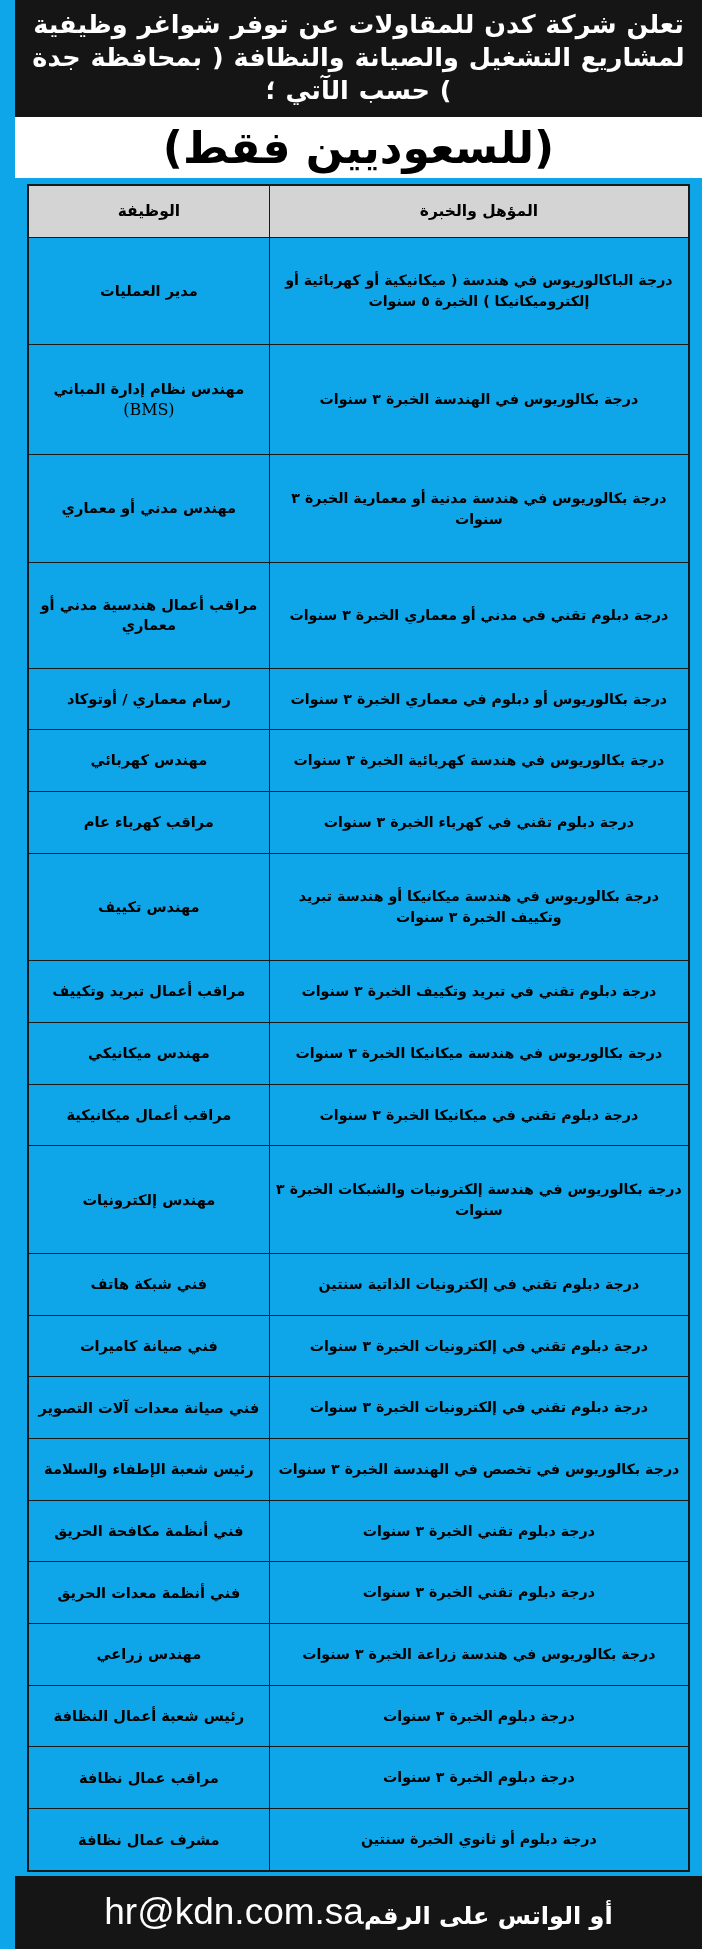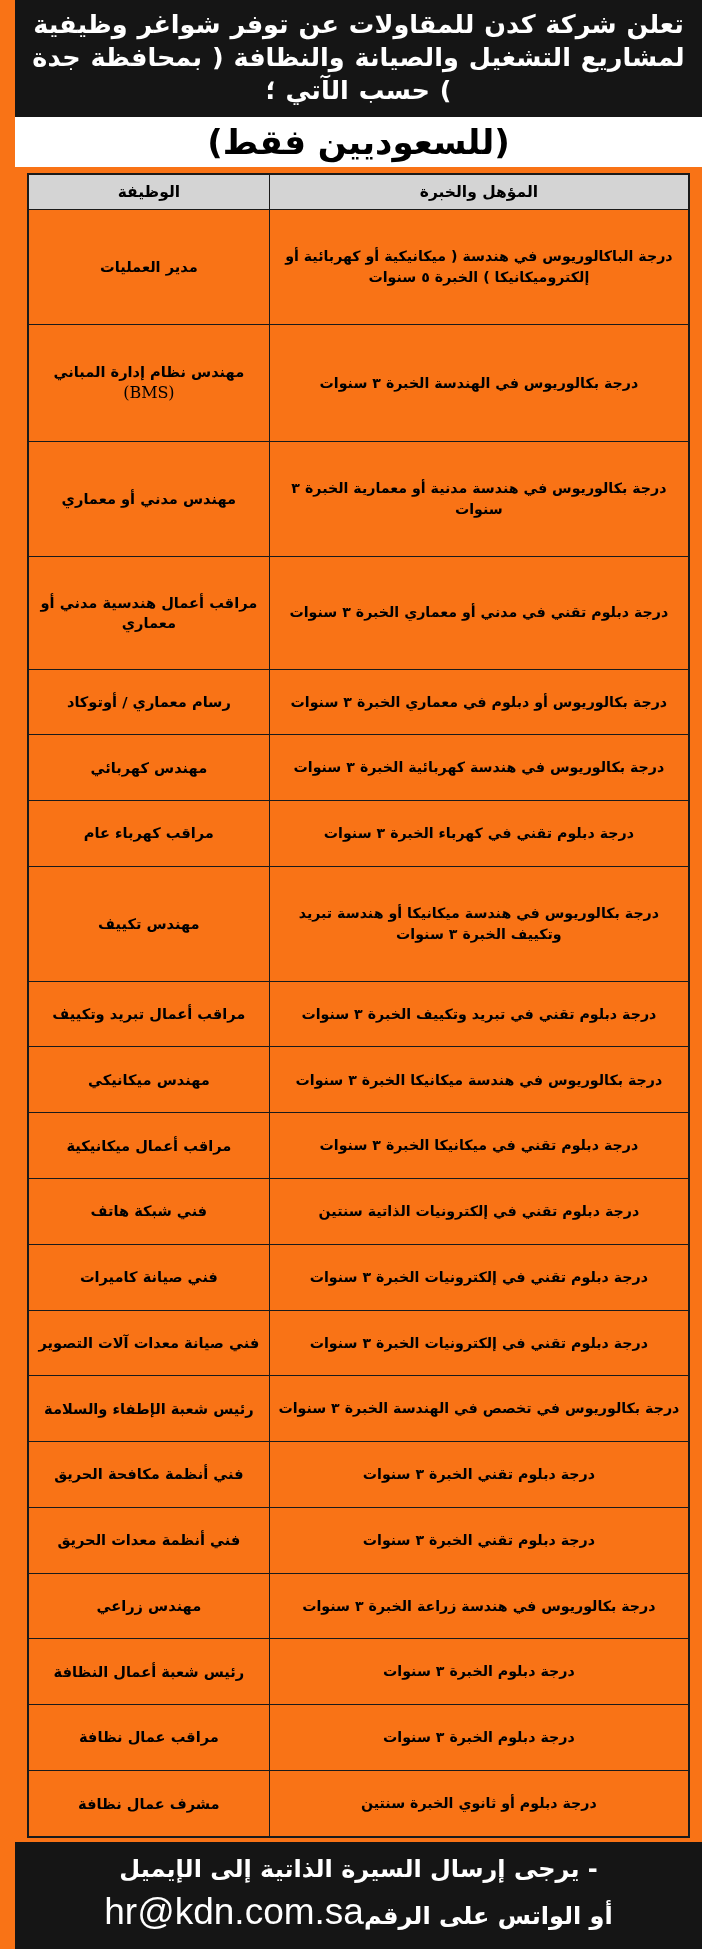--- a/index.html
+++ b/index.html
@@ -4,21 +4,21 @@
 <style>
   html, body {
     margin: 0;
     padding: 0;
     background: #ffffff;
   }
   #ad {
     width: 702px;
     height: 1949px;
     margin: 0 auto;
-    background: #f97316;
+    background: #0ea5e9;
     position: relative;
     box-sizing: border-box;
     font-family: "DejaVu Sans", "Liberation Sans", sans-serif;
     overflow: hidden;
     display: flex;
     flex-direction: column;
     padding-left: 15px;
   }
 
   
@@ -38,21 +38,21 @@
     margin: 0;
   }
 
   
   .subtitle-band {
     background: #ffffff;
     padding: 6px 0 4px 0;
     text-align: center;
   }
   .subtitle {
-    font-size: 34px;
+    font-size: 44px;
     font-weight: bold;
     letter-spacing: 1.2px;
     color: #000000;
     margin: 0;
     line-height: 1.15;
   }
 
   
   .table-wrap {
     padding: 6px 12px 4px 12px;
@@ -71,21 +71,21 @@
     vertical-align: middle;
     text-align: center;
     color: #000;
     padding: 3px 4px;
     box-sizing: border-box;
   }
   table.jobs thead th {
     background: #d4d4d4;
     font-size: 15.5px;
     font-weight: bold;
-    height: 36px;
+    height: 52px;
     padding: 4px;
   }
   col.c-qual { width: 63.5%; }
   col.c-job  { width: 36.5%; }
 
   td.qual {
     font-size: 14.2px;
     font-weight: bold;
     line-height: 1.45;
     letter-spacing: -0.1px;
@@ -200,20 +200,24 @@
           </tr>
           <tr>
             <td class="qual">درجة بكالوريوس في هندسة ميكانيكا الخبرة ٣ سنوات</td>
             <td class="job"><span>مهندس ميكانيكي</span></td>
           </tr>
           <tr>
             <td class="qual">درجة دبلوم تقني في ميكانيكا الخبرة ٣ سنوات</td>
             <td class="job"><span>مراقب أعمال ميكانيكية</span></td>
           </tr>
           <tr>
+            <td class="qual">درجة بكالوريوس في هندسة إلكترونيات والشبكات الخبرة ٣ سنوات</td>
+            <td class="job"><span>مهندس إلكترونيات</span></td>
+          </tr>
+          <tr>
             <td class="qual">درجة دبلوم تقني في إلكترونيات الذاتية سنتين</td>
             <td class="job"><span>فني شبكة هاتف</span></td>
           </tr>
           <tr>
             <td class="qual">درجة دبلوم تقني في إلكترونيات الخبرة ٣ سنوات</td>
             <td class="job"><span>فني صيانة كاميرات</span></td>
           </tr>
           <tr>
             <td class="qual">درجة دبلوم تقني في إلكترونيات الخبرة ٣ سنوات</td>
             <td class="job"><span>فني صيانة معدات آلات التصوير</span></td>
@@ -244,19 +248,18 @@
           </tr>
           <tr>
             <td class="qual">درجة دبلوم أو ثانوي الخبرة سنتين</td>
             <td class="job"><span>مشرف عمال نظافة</span></td>
           </tr>
         </tbody>
     </table>
   </div>
 
   <div class="footer-band">
-    <p class="footer-line l2">- يرجى إرسال السيرة الذاتية إلى الإيميل</p>
     <p class="footer-line l3">
       <span>أو الواتس على الرقم</span><span class="email">hr@kdn.com.sa</span>
     </p>
   </div>
 
 </div>
 
 </body></html>

